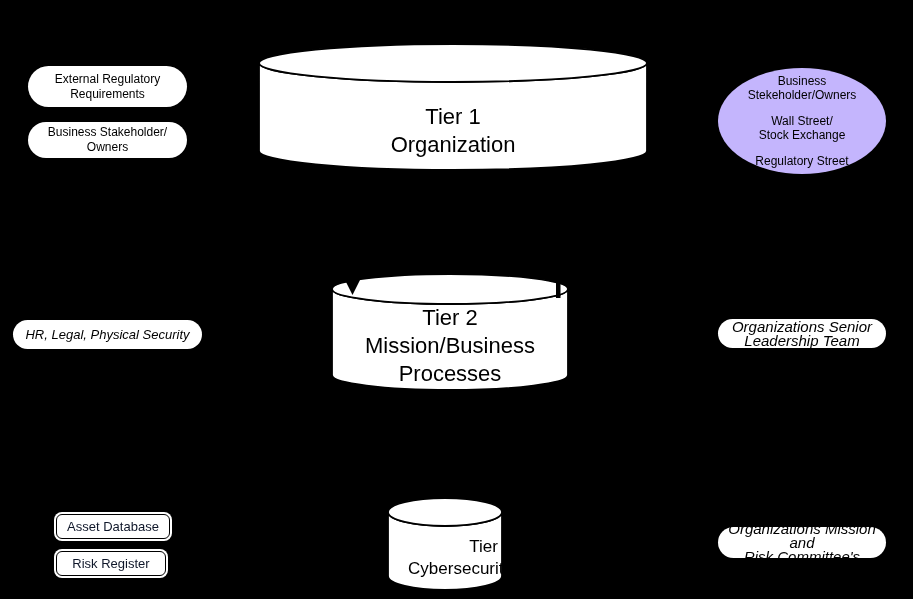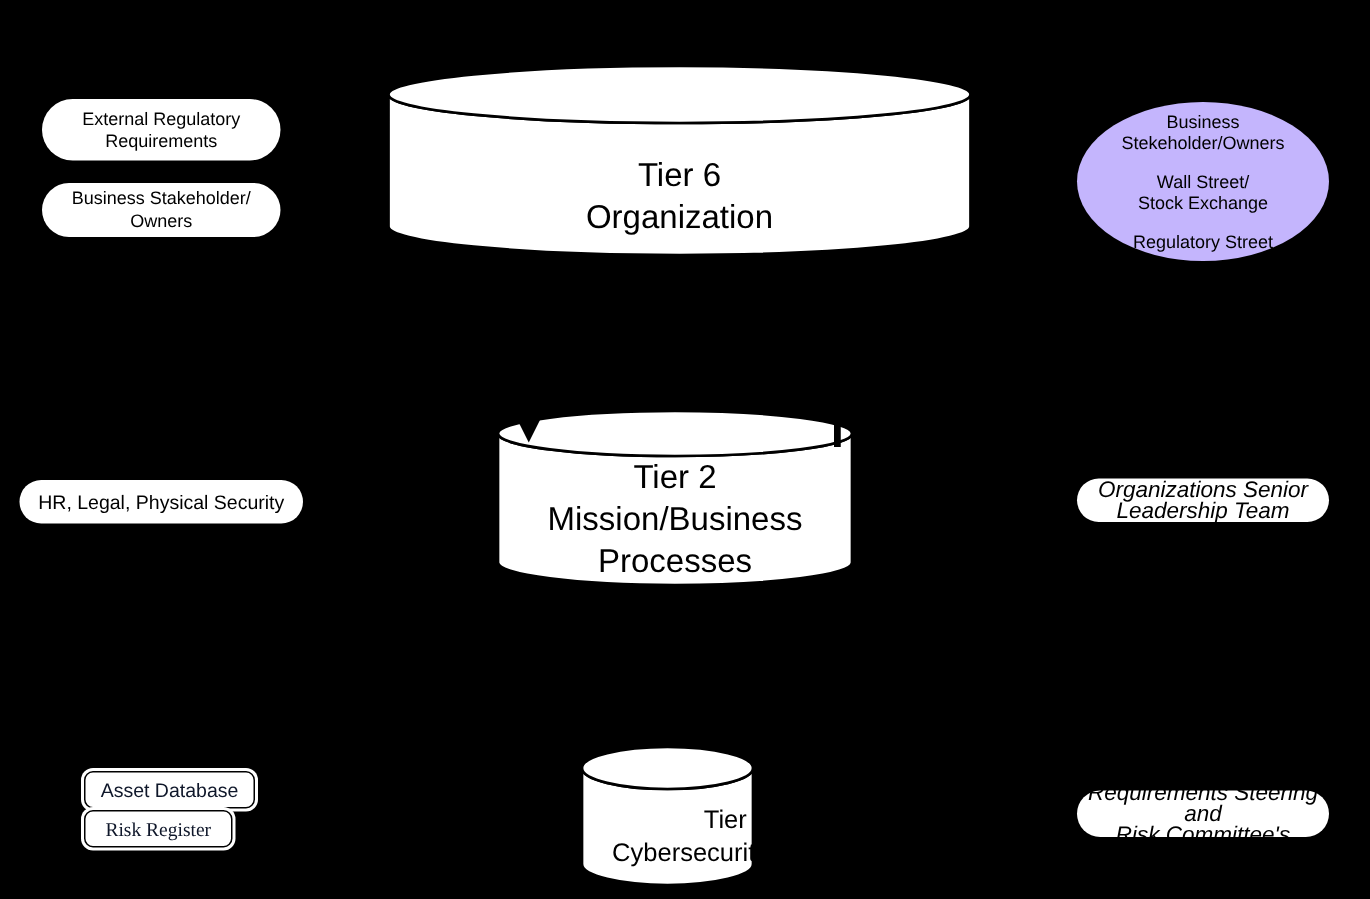--- a/index.html
+++ b/index.html
@@ -18,21 +18,21 @@
   .tier-main  { font-size:22px; line-height:28px; }
   .tier-sub   { font-size:16px; line-height:21px; }
   .tier-small { font-size:17px; line-height:22px;text-align:right; }
 
   .pill {
     position:absolute; background:#ffffff; border-radius:999px;
     display:flex; align-items:center; justify-content:center;
     text-align:center; font-size:12px; line-height:15px;
     white-space:pre-line; color:#000;
   }
-  .pill.one-line { font-size:13px; }
+  .pill.one-line { font-size:13px;font-style:italic; }
   .pill.small { font-size:15px; line-height:14px;font-style:italic; }
 
   .dbox {
     position:absolute; background:#ffffff; border-radius:8px;
     padding:2px; box-sizing:border-box;
   }
   .dbox-inner {
     border:1.5px solid #000; border-radius:6px; height:100%;
     display:flex; align-items:center; justify-content:center;
     font-size:13px; color:#0f172a; box-sizing:border-box;
@@ -66,21 +66,21 @@
       <rect x="556" y="275" width="4.5" height="23" fill="#000000"></rect>
     </g>
 
     <g>
       <path d="M 388 512 V 576 A 57 14 0 0 0 502 576 V 512 A 57 14 0 0 1 388 512 Z" fill="#ffffff" stroke="#000000" stroke-width="1.8"></path>
       <ellipse cx="445" cy="512" rx="57" ry="14" fill="#ffffff" stroke="#000000" stroke-width="1.8"></ellipse>
     </g>
   </svg>
 
   <div class="tier-text" style="left:259px; top:85px; width:388px;">
-    <div class="tier-main">Tier 6
+    <div class="tier-main">Tier 1
 Organization</div>
     <div class="tier-sub">(Enterprise/Strategic)</div>
   </div>
 
   <div class="tier-text tier-main" style="left:332px; top:304px; width:236px;">Tier 2
 Mission/Business
 Processes</div>
 
   <div class="tier-text tier-small" style="left:378px; top:536px; width:134px;">Tier 3
 Cybersecurity</div>
@@ -90,31 +90,31 @@
 
   <div class="pill" style="left:28px; top:66px; width:159px; height:41px;">External Regulatory
 Requirements</div>
 
   <div class="pill one-line" style="left:13px; top:320px; width:189px; height:29px;">HR, Legal, Physical Security</div>
 
   <div class="dbox" style="left:54px; top:512px; width:118px; height:29px;">
     <div class="dbox-inner">Asset Database</div>
   </div>
 
-  <div class="dbox" style="left:54px; top:538px; width:103px; height:29px;font-family:Liberation Serif, serif;">
+  <div class="dbox" style="left:54px; top:549px; width:114px; height:29px;">
     <div class="dbox-inner">Risk Register</div>
   </div>
 
   <div class="ellipse" style="left:718px; top:68px; width:168px; height:106px;">
     <div class="grp">Business
 Stekeholder/Owners</div>
     <div class="grp">Wall Street/
 Stock Exchange</div>
     <div class="grp">Regulatory Street</div>
   </div>
 
   <div class="pill small" style="left:718px; top:319px; width:168px; height:29px;">Organizations Senior
 Leadership Team</div>
 
-  <div class="pill small" style="left:718px; top:527px; width:168px; height:31px;">Requirements Steering and
+  <div class="pill small" style="left:718px; top:527px; width:168px; height:31px;">Organizations Mission and
 Risk Committee's</div>
 
 </div>
 
 </body></html>

